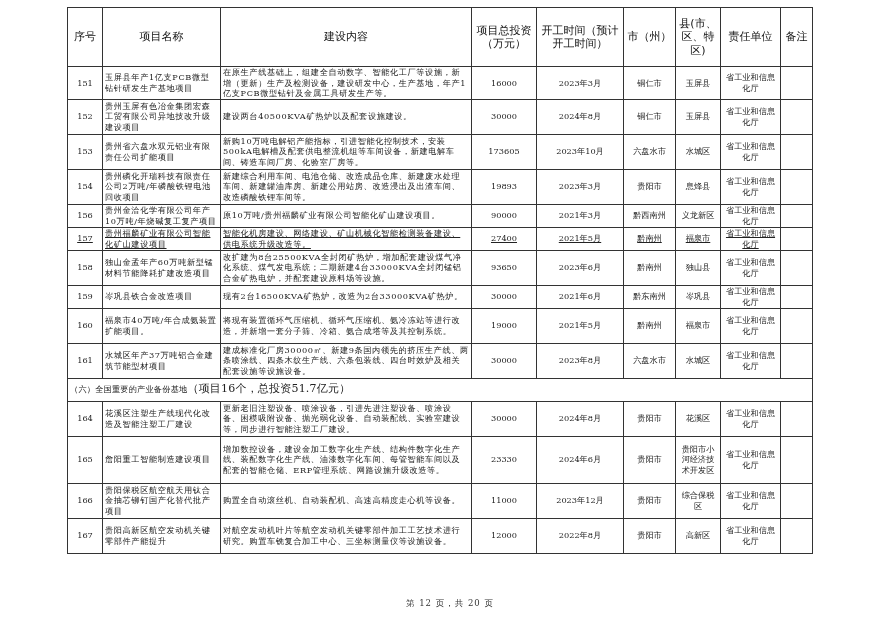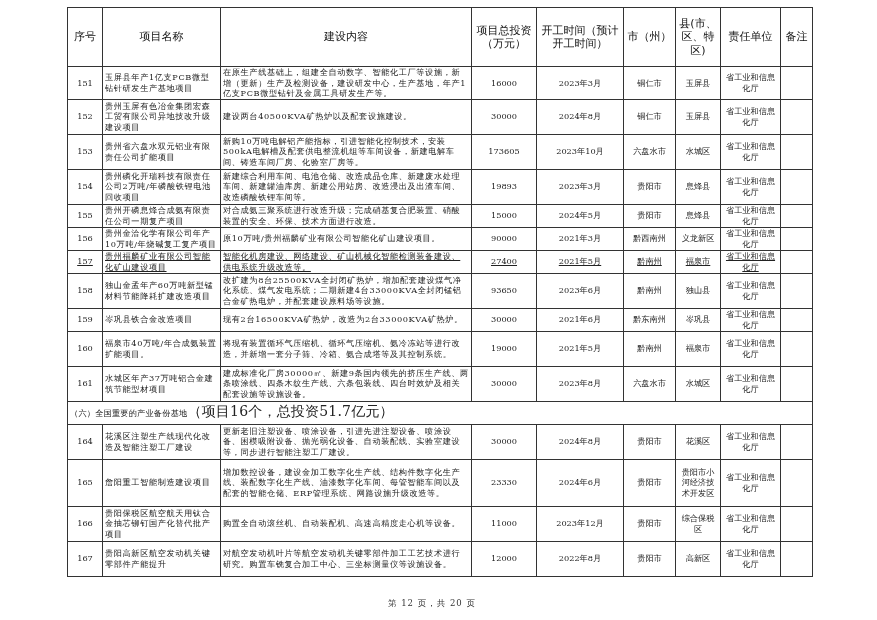--- a/index.html
+++ b/index.html
@@ -8,21 +8,21 @@
   table.doc { position:absolute; left:67px; top:7px; border-collapse:collapse;
               table-layout:fixed; width:745px; }
   table.doc td, table.doc th { border:1px solid #333; padding:0 2px; overflow:hidden;
               font-size:8.2px; line-height:10.5px; font-weight:normal; }
   table.doc th { font-size:11px; line-height:13.5px; font-family:"DejaVu Sans","Liberation Sans",sans-serif;
                  color:#111; text-align:center; vertical-align:middle; }
   td.c { text-align:center; vertical-align:middle; }
   td.l { text-align:left; vertical-align:middle; letter-spacing:0.6px; }
   td.content { border-left:2px solid #777;margin-top:48px; }
   td.section { font-size:11px; line-height:14px; padding-left:4px; letter-spacing:0.2px; }
-  .footer { position:absolute; left:388px; top:598px; font-size:8.5px; letter-spacing:1px; color:#333;text-align:center; }
+  .footer { position:absolute; left:406px; top:598px; font-size:8.5px; letter-spacing:1px; color:#333;text-align:center; }
   col.c1 { width:35px; } col.c2 { width:118px; } col.c3 { width:251px; }
   col.c4 { width:65px; } col.c5 { width:87px; } col.c6 { width:52px; }
   col.c7 { width:45px; } col.c8 { width:60px; } col.c9 { width:32px; }
 </style>
 </head>
 <body>
 
 <table class="doc">
   <colgroup>
     <col class="c1">
@@ -87,31 +87,20 @@
     <td class="l">贵州磷化开瑞科技有限责任公司2万吨/年磷酸铁锂电池回收项目</td>
     <td class="l content">新建综合利用车间、电池仓储、改造成品仓库、新建废水处理车间、新建罐油库房、新建公用站房、改造浸出及出渣车间、改造磷酸铁锂车间等。</td>
     <td class="c">19893</td>
     <td class="c">2023年3月</td>
     <td class="c">贵阳市</td>
     <td class="c">息烽县</td>
     <td class="c">省工业和信息化厅</td>
     <td class="c"></td>
   </tr>
       <tr style="height: 23px;">
-    <td class="c">155</td>
-    <td class="l">贵州开磷息烽合成氨有限责任公司一期复产项目</td>
-    <td class="l content">对合成氨三聚系统进行改造升级；完成硝基复合肥装置、硝酸装置的安全、环保、技术方面进行改造。</td>
-    <td class="c">15000</td>
-    <td class="c">2024年5月</td>
-    <td class="c">贵阳市</td>
-    <td class="c">息烽县</td>
-    <td class="c">省工业和信息化厅</td>
-    <td class="c"></td>
-  </tr>
-      <tr style="height: 23px;">
     <td class="c">156</td>
     <td class="l">贵州金洽化学有限公司年产10万吨/年烧碱复工复产项目</td>
     <td class="l content">原10万吨/贵州福麟矿业有限公司智能化矿山建设项目。</td>
     <td class="c">90000</td>
     <td class="c">2021年3月</td>
     <td class="c">黔西南州</td>
     <td class="c">义龙新区</td>
     <td class="c">省工业和信息化厅</td>
     <td class="c"></td>
   </tr>
@@ -167,21 +156,21 @@
     <td class="c">2023年8月</td>
     <td class="c">六盘水市</td>
     <td class="c">水城区</td>
     <td class="c">省工业和信息化厅</td>
     <td class="c"></td>
   </tr>
     </tbody>
   <tbody>
     <tr style="height:23px">
       <td colspan="9" class="section">
-        <span>（六）全国重要的产业备份基地</span><span style="font-size:14px">（项目16个，总投资51.7亿元）</span>
+        <span>（六）全国重要的产业备份基地</span><span style="font-size:11px">（项目16个，总投资51.7亿元）</span>
       </td>
     </tr>
   </tbody>
   <tbody id="body-b">
       <tr style="height: 35px;">
     <td class="c">164</td>
     <td class="l">花溪区注塑生产线现代化改造及智能注塑工厂建设</td>
     <td class="l content">更新老旧注塑设备、喷涂设备，引进先进注塑设备、喷涂设备、困模吸附设备、抛光弱化设备、自动装配线、实验室建设等，同步进行智能注塑工厂建设。</td>
     <td class="c">30000</td>
     <td class="c">2024年8月</td>

